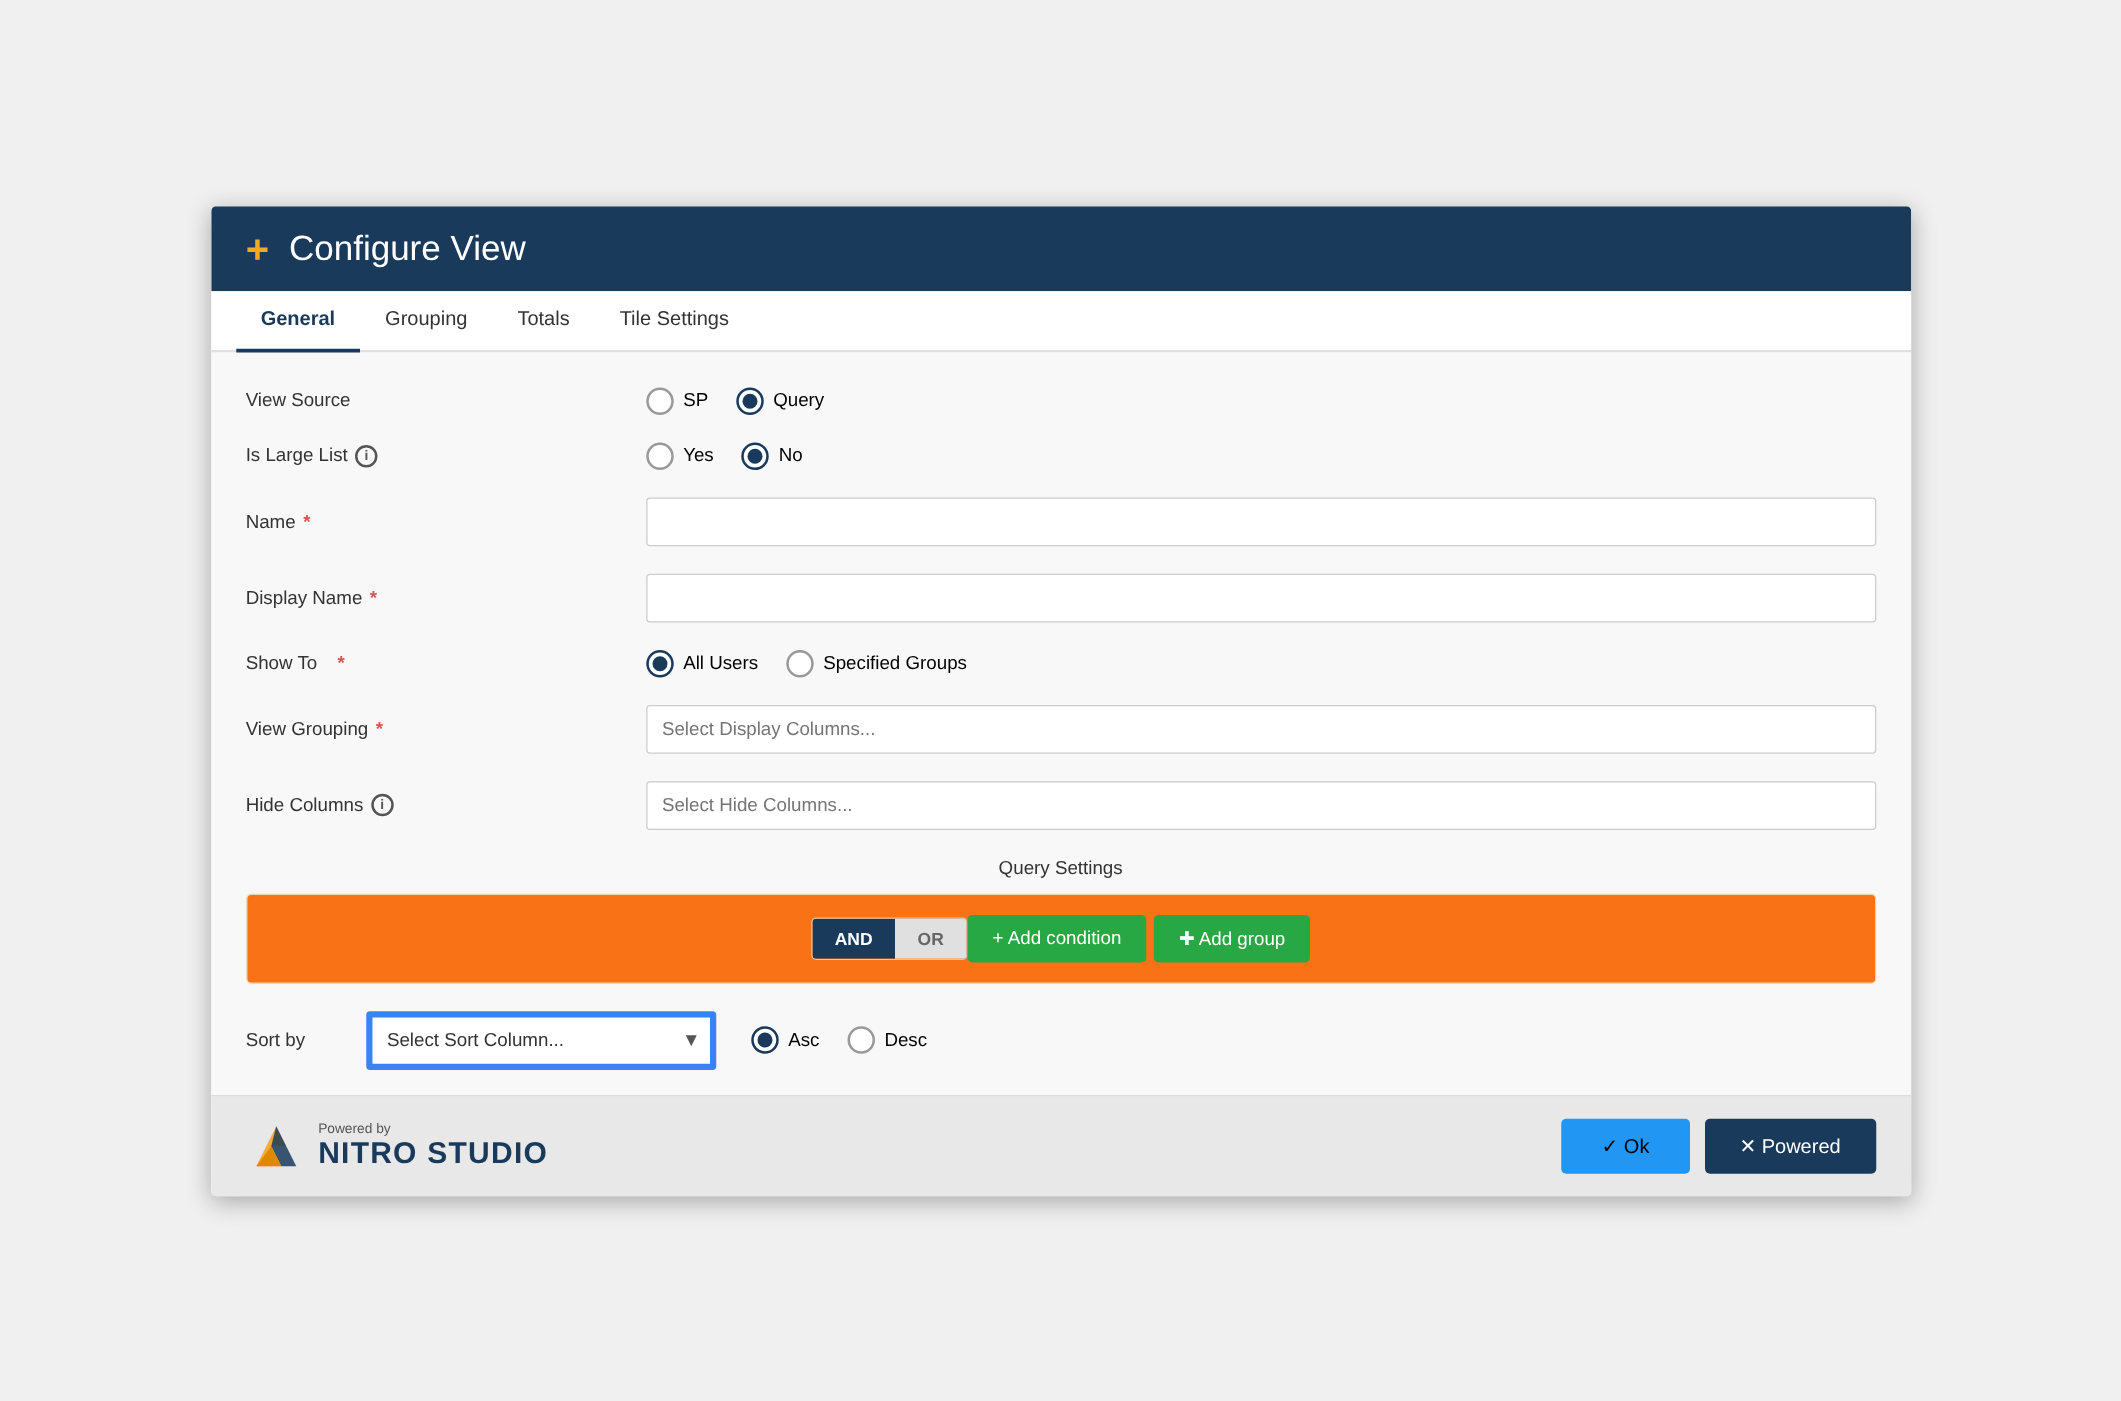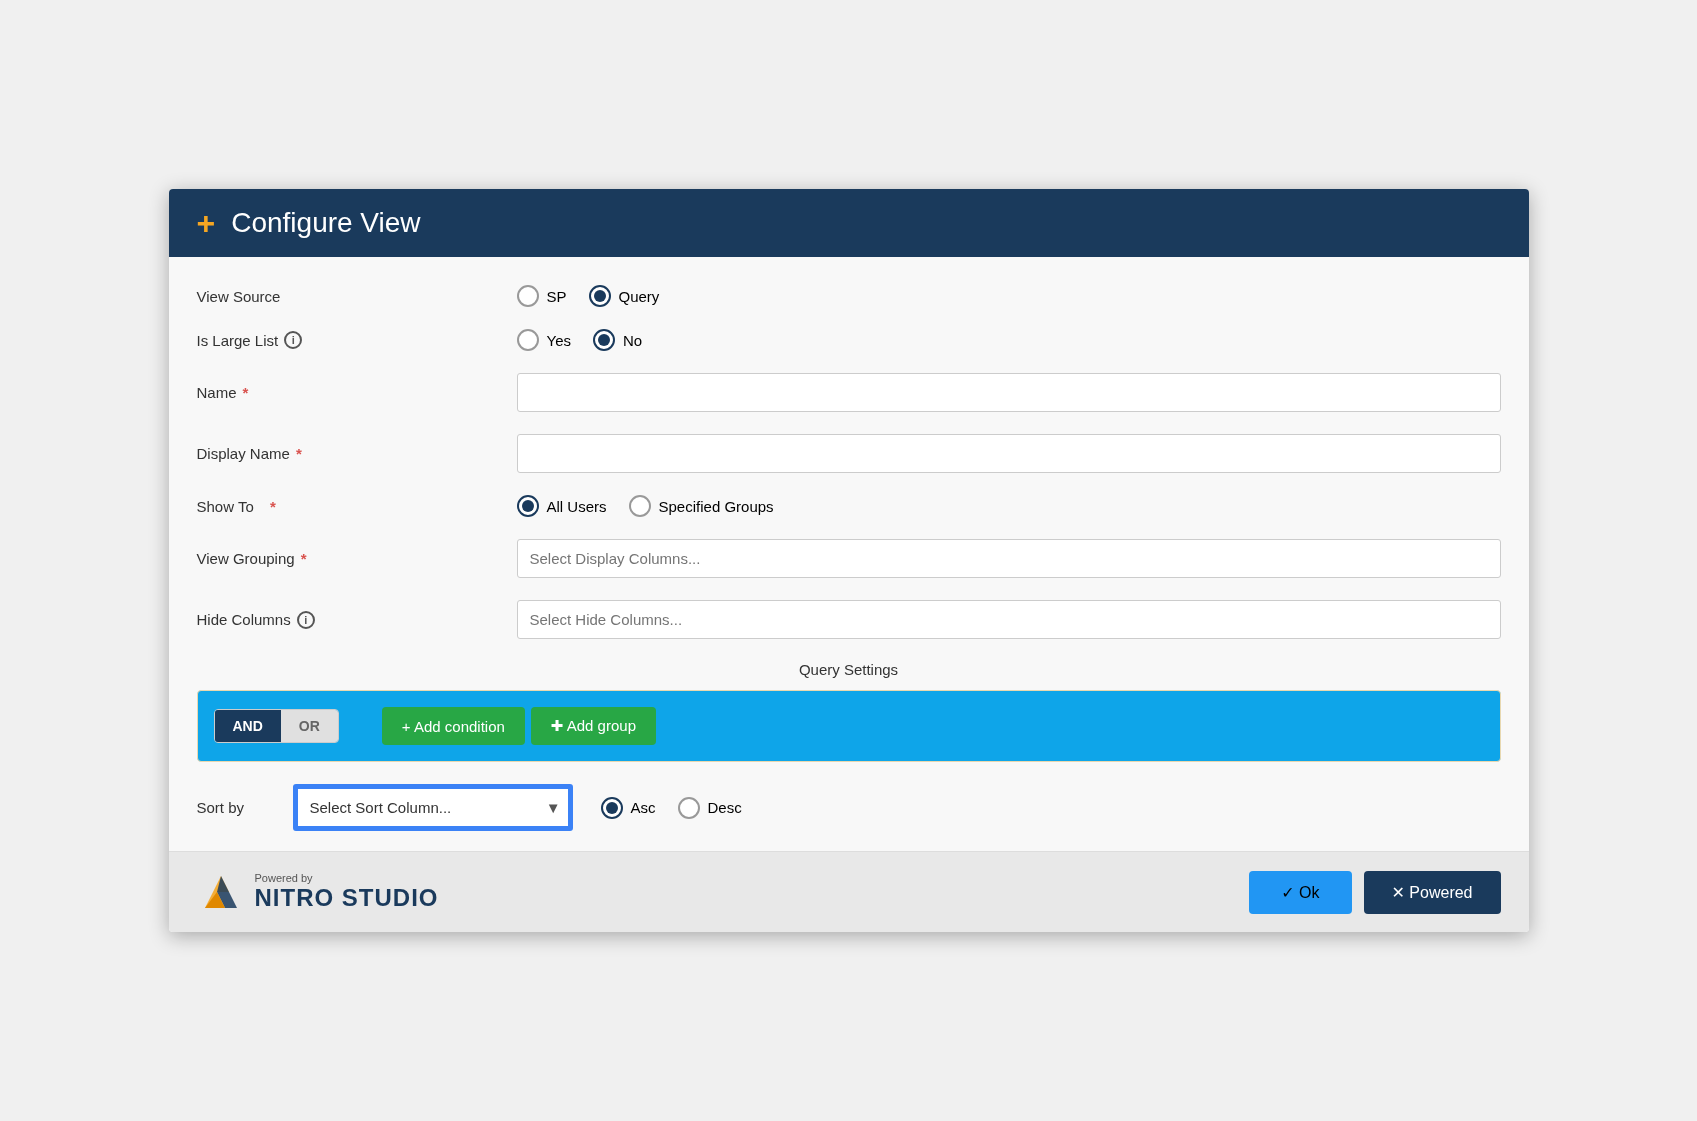--- a/index.html
+++ b/index.html
@@ -141,27 +141,27 @@
       outline: none;
     }
     .section-title {
       font-size: 15px;
       font-weight: 400;
       color: #333;
       margin-bottom: 12px;
       text-align: center;
     }
     .query-box {
-      background: #0ea5e9;
+      background: #f97316;
       border: 1px solid #e8d8b0;
       border-radius: 4px;
       padding: 16px;
       display: flex;
       align-items: center;
-      justify-content: flex-start;
+      justify-content: center;
       margin-bottom: 22px;
     }
     .and-or-toggle {
       display: flex;
       border: 1px solid #ccc;
       border-radius: 4px;
       overflow: hidden;
     }
     .toggle-btn {
       padding: 8px 18px;
@@ -174,21 +174,20 @@
       background: #1a3a5c;
       color: #fff;
     }
     .toggle-btn:not(.active) {
       background: #e0e0e0;
       color: #666;
     }
     .btn-group {
       display: flex;
       gap: 6px;
-      padding-left: 43px;
     }
     .btn-add-condition {
       background: #28a745;
       color: #fff;
       border: none;
       border-radius: 4px;
       padding: 10px 20px;
       font-size: 15px;
       cursor: pointer;
       display: flex;
@@ -305,20 +304,26 @@
 </head>
 <body>
 
 <div class="modal">
 
   <div class="modal-header">
     <span class="header-plus">+</span>
     <span class="header-title">Configure View</span>
   </div>
 
+  <div class="tabs">
+    <div class="tab active">General</div>
+    <div class="tab">Grouping</div>
+    <div class="tab">Totals</div>
+    <div class="tab">Tile Settings</div>
+  </div>
 
   <div class="modal-body">
 
     <div class="form-row">
       <div class="form-label">
         <span>View Source</span>
       </div>
       <div class="form-control-area">
         <div class="radio-group">
           <label class="radio-option">

